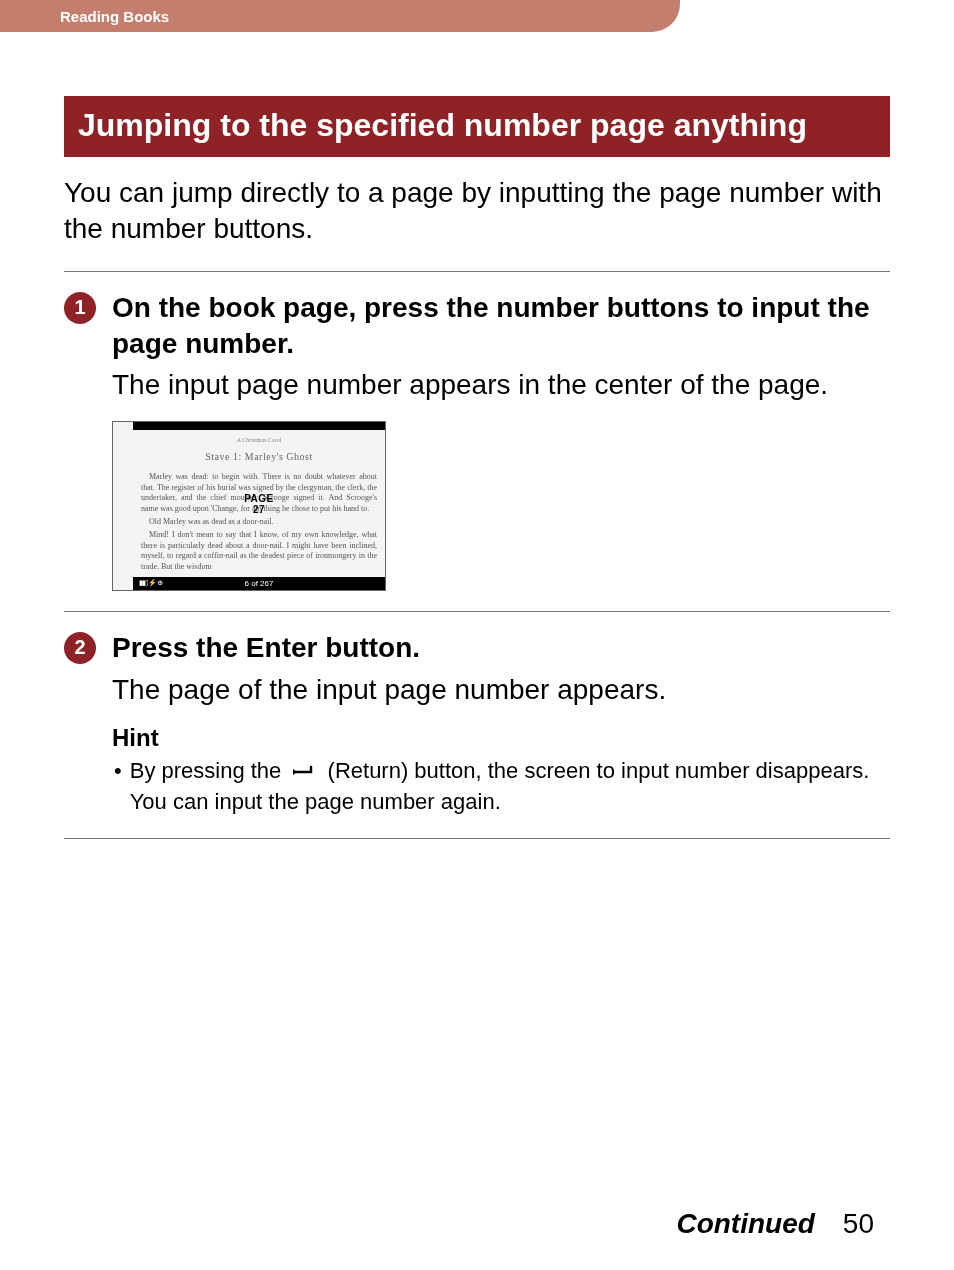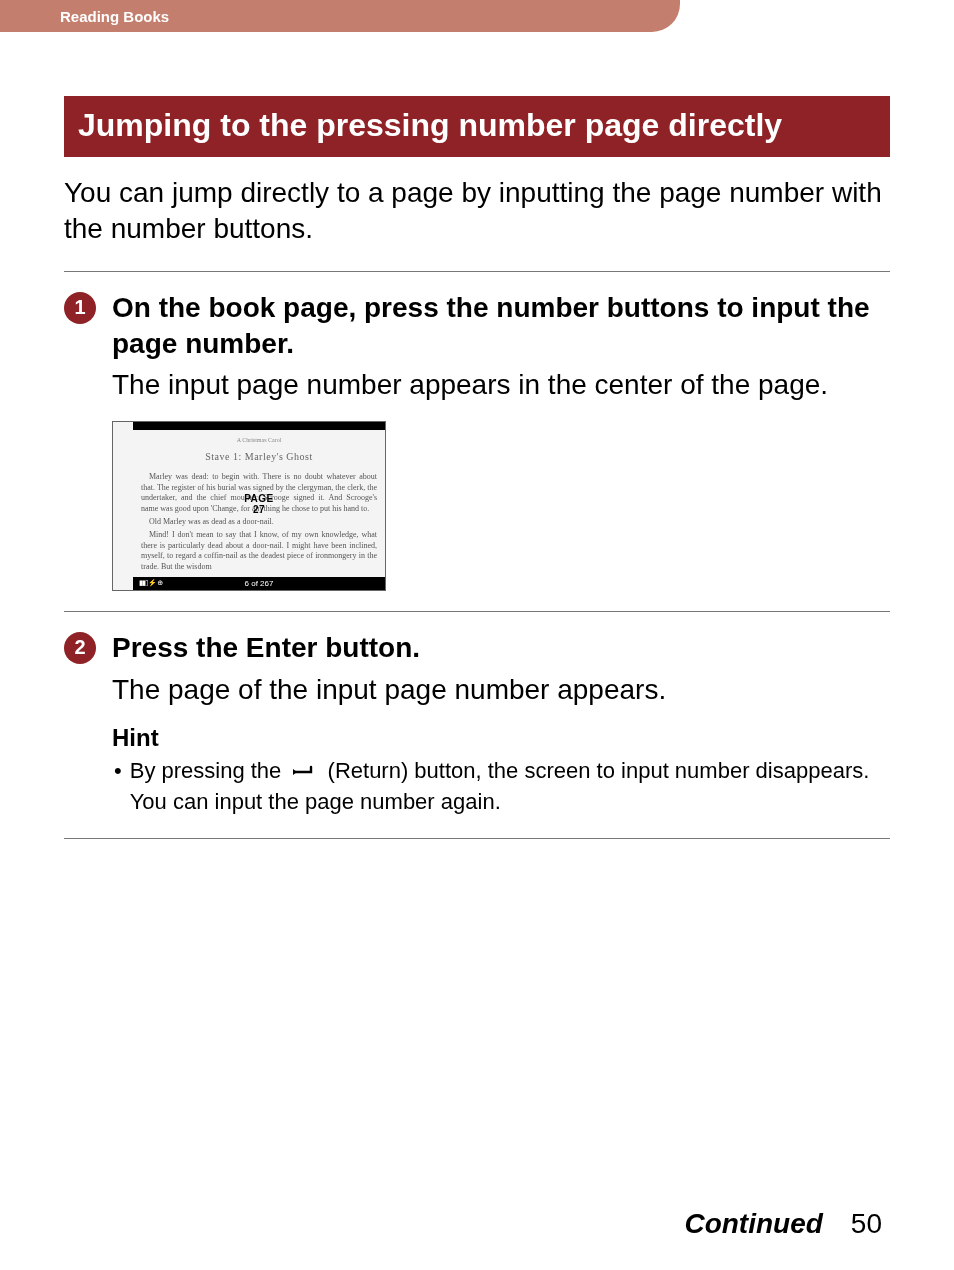--- a/index.html
+++ b/index.html
@@ -23,38 +23,38 @@
   .shot-title{text-align:center;font-size:10px;color:#666;margin:6px 0 8px 0;letter-spacing:.5px;}
   .shot-overlay{position:absolute;left:50%;top:50%;transform:translate(-50%,-50%);text-align:center;font-family:Arial,sans-serif;color:#000;font-weight:bold;font-size:10px;line-height:1.1;letter-spacing:.5px;}
   .shot-footer{background:#000;color:#fff;font-family:Arial,sans-serif;font-size:8px;text-align:center;padding:2px 0;display:flex;justify-content:center;position:relative;}
   .shot-footer .bat{position:absolute;left:6px;font-size:7px;letter-spacing:-1px;}
   .clear-line{font-size:28px;margin:8px 0 22px 0;}
   .tri-left{display:inline-block;width:0;height:0;border-top:10px solid transparent;border-bottom:10px solid transparent;border-right:16px solid #000;vertical-align:-2px;margin:0 2px;}
   .hint-label{font-weight:900;font-size:24px;margin:16px 0 4px 0;}
   .hint-row{display:flex;font-size:22px;line-height:1.32;}
   .bullet{margin:0 8px 0 2px;}
   .return-icon{display:inline-block;vertical-align:-2px;margin:0 4px;}
-  .footer{position:absolute;bottom:30px;right:72px;font-size:28px;}
+  .footer{position:absolute;bottom:30px;right:80px;font-size:28px;}
   .footer .cont{font-style:italic;font-weight:bold;margin-right:28px;}
   .step2-wrap{margin-bottom:22px;}
 </style>
 </head>
 <body>
 
 <div class="page">
 
   <div class="tab-bar">
     <div class="tab">
       <span class="tab-label">Reading Books</span>
     </div>
   </div>
 
   <div class="content">
 
-    <div class="title-bar">Jumping to the pressing number page directly</div>
+    <div class="title-bar">Jumping to the specified number page anything</div>
 
     <div class="intro">You can jump directly to a page by inputting the page number with the number buttons.</div>
 
     <hr class="sep">
 
     <div class="step">
       <div class="badge">1</div>
       <div class="step-body">
         <div class="step-title">On the book page, press the number buttons to input the page number.</div>
         <div class="step-text">The input page number appears in the center of the page.</div>

